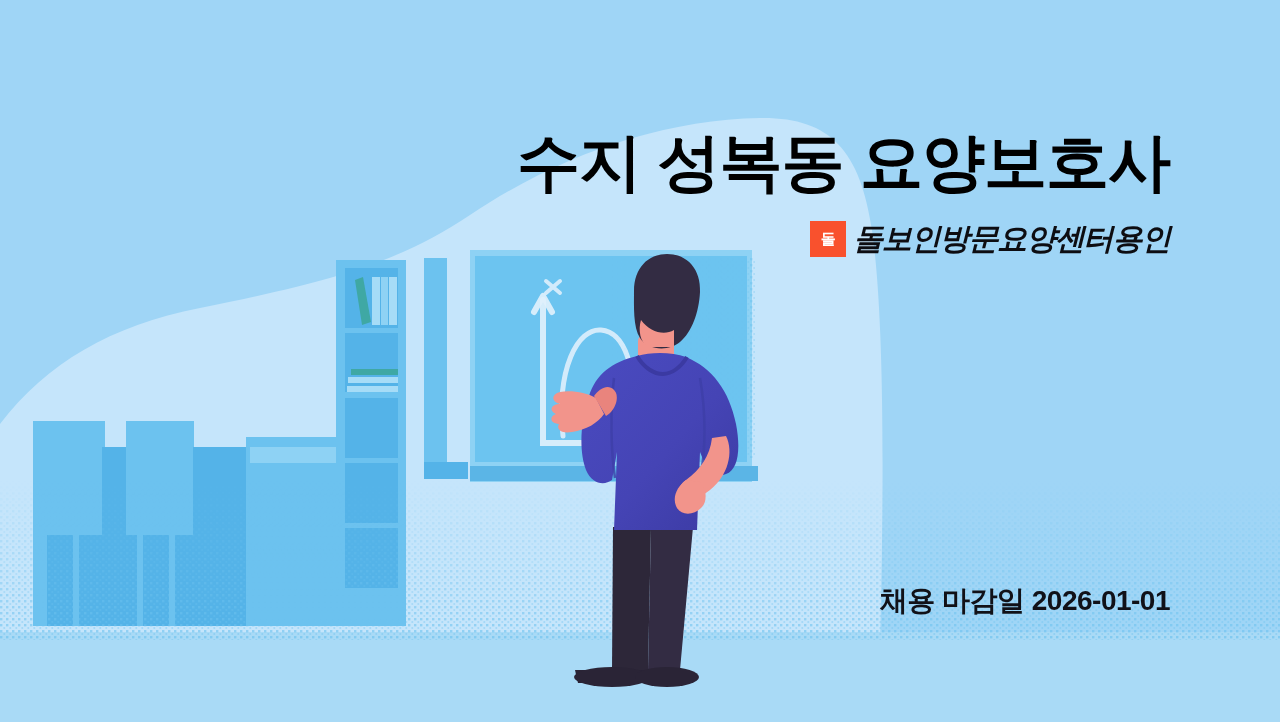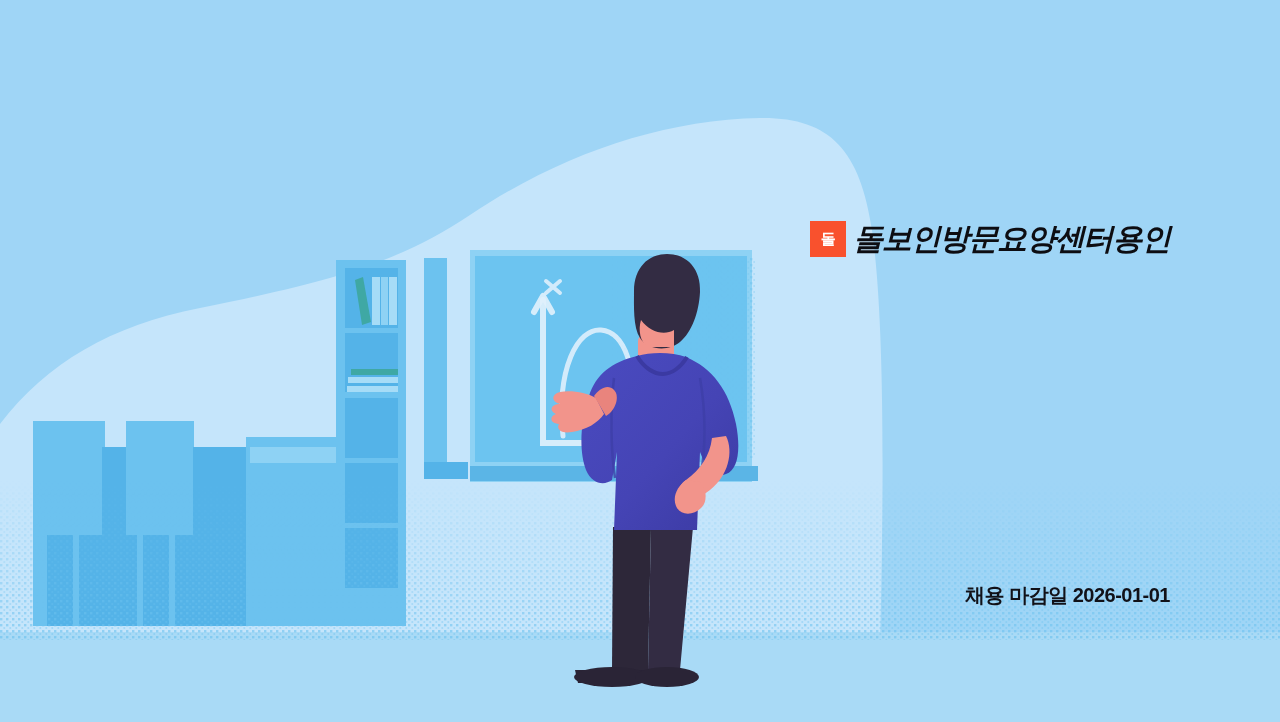--- a/index.html
+++ b/index.html
@@ -68,21 +68,21 @@
     font-weight: 700;
     color: #0d0d12;
     letter-spacing: -1.2px;
     line-height: 1;
     font-style: italic;
   }
   #deadline {
     position: absolute;
     right: 110px;
     top: 582px;
-    font-size: 20px;
+    font-size: 28px;
     font-weight: 700;
     color: #111118;
     letter-spacing: -0.5px;
     white-space: nowrap;
     z-index: 40;
     pointer-events: none;
   }
 </style>
 </head>
 <body>
@@ -261,20 +261,21 @@
                C 688,254 701,270 700,292
                C 699,312 692,332 680,342
                C 668,352 648,350 640,338
                C 633,327 634,306 634,291 Z" fill="#332c43"></path>
 
       <path d="M 641,320 C 638,330 640,342 648,347 L 674,347 L 674,330 C 664,336 650,332 641,320 Z" fill="#f2948b"></path>
     </g>
   </svg>
 
   <div id="text-block">
+    <div id="job-title">수지 성복동 요양보호사</div>
 
     <div id="company-row">
       <div id="company-badge">돌</div>
       <div id="company-name">돌보인방문요양센터용인</div>
     </div>
   </div>
 
   <div id="deadline">채용 마감일  2026-01-01</div>
 
 </div>

